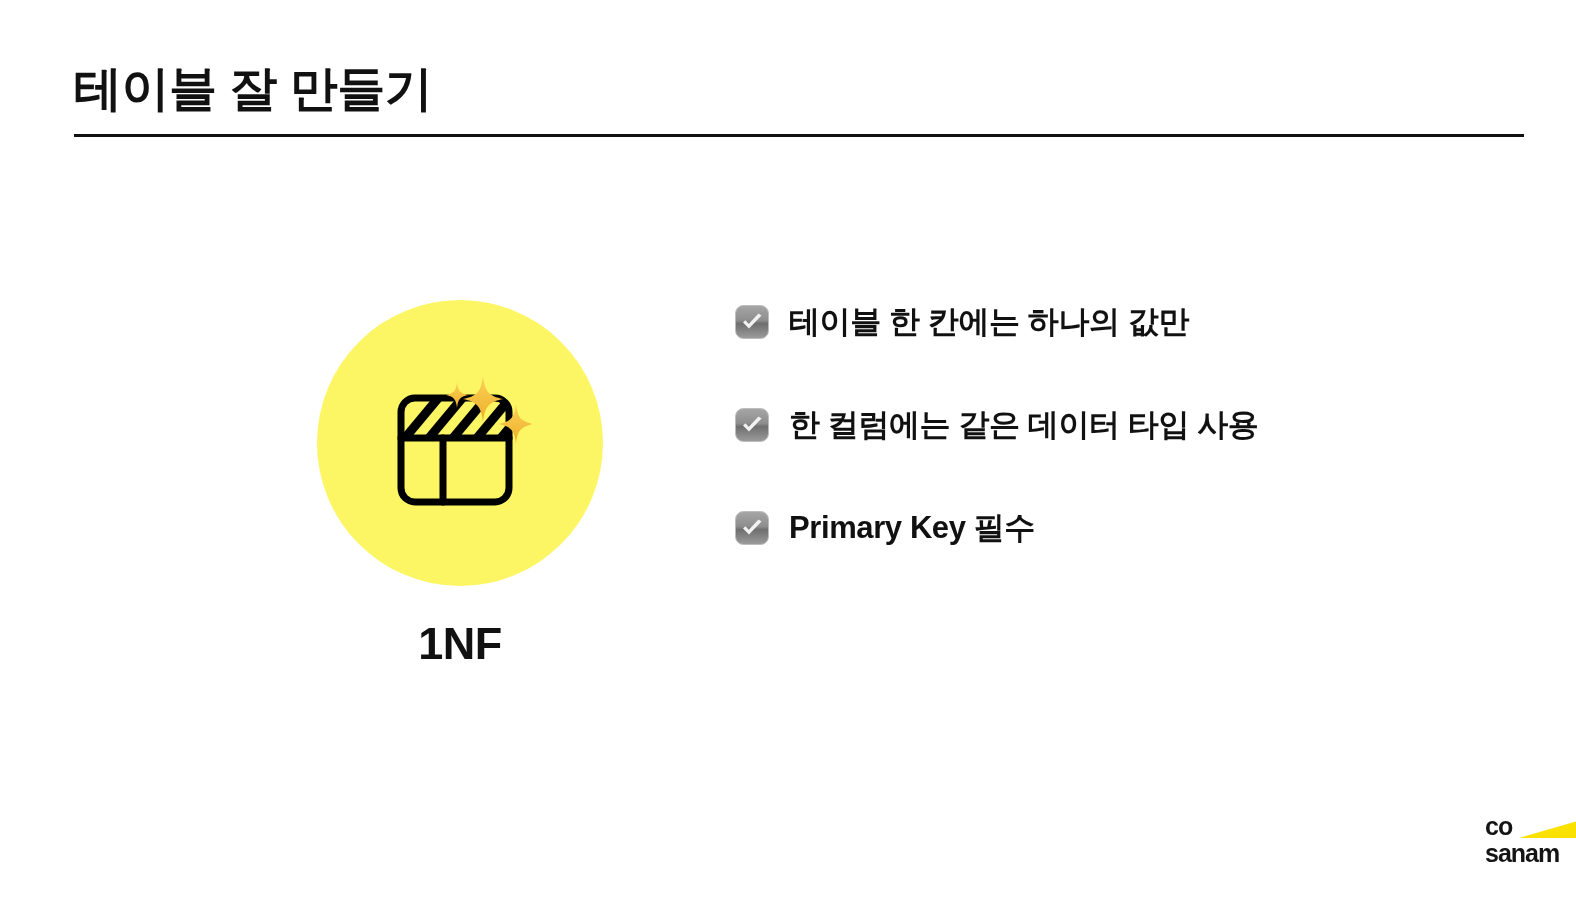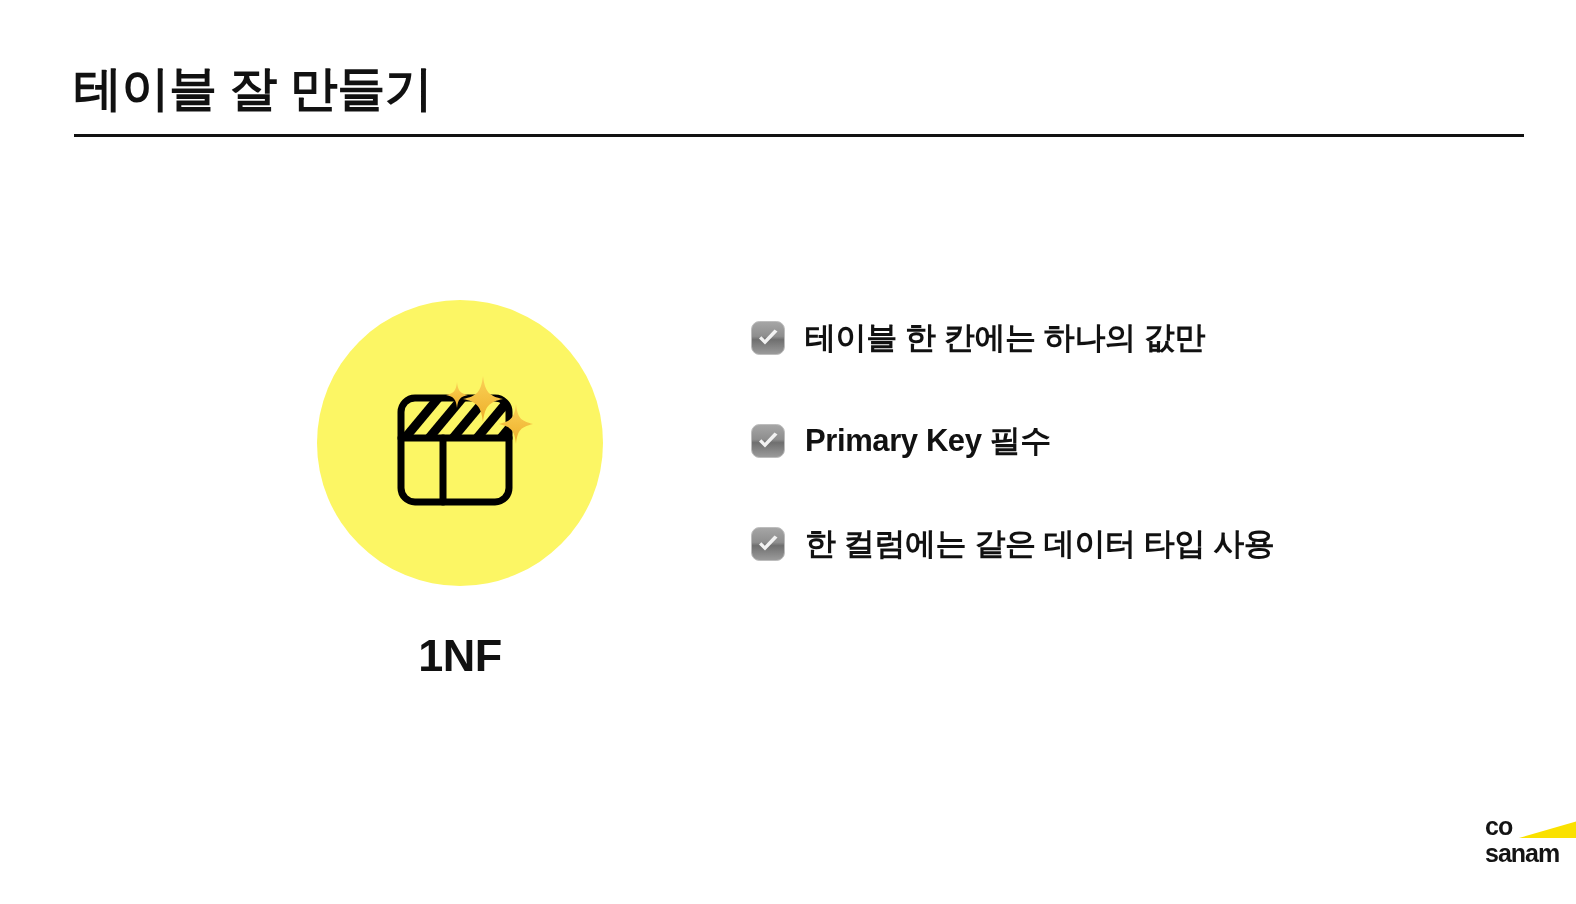--- a/index.html
+++ b/index.html
@@ -64,35 +64,35 @@
   }
   .table-icon {
     display: block;
     width: 148px;
     height: 148px;
     margin-left: 6px;
     margin-top: 2px;
     overflow: visible;
   }
   .badge-caption {
-    margin: 12px;
+    margin: 0;
     padding-top: 32px;
     text-align: center;
     font-size: 45px;
     font-weight: 700;
     letter-spacing: -0.5px;
     color: #111111;
   }
 
   
   .checklist {
     position: absolute;
     left: 735px;
     top: 296px;
-    margin: 16px;
+    margin: 0;
     padding: 0;
     list-style: none;
     width: 760px;
   }
   .check-item {
     display: flex;
     align-items: center;
     height: 52px;
     margin-bottom: 51px;
   }
@@ -200,29 +200,29 @@
       </svg>
       <span class="check-label">테이블 한 칸에는 하나의 값만</span>
     </li>
 
 
     <li class="check-item">
       <svg class="check-box" viewBox="0 0 34 34" xmlns="http://www.w3.org/2000/svg">
         <rect x="0.5" y="0.5" width="33" height="33" rx="8" ry="8" fill="url(#cbg1)" stroke="#BDBDBD" stroke-width="1"></rect>
         <path d="M8 17.5 L14 23.5 L26.5 10.5 L23.5 8.5 L13.8 18.8 L10.4 15.2 Z" fill="#F2F2F2"></path>
       </svg>
-      <span class="check-label latin-lead">Primary Key 필수</span>
+      <span class="check-label">한 컬럼에는 같은 데이터 타입 사용</span>
     </li>
 
     <li class="check-item">
       <svg class="check-box" viewBox="0 0 34 34" xmlns="http://www.w3.org/2000/svg">
         <rect x="0.5" y="0.5" width="33" height="33" rx="8" ry="8" fill="url(#cbg1)" stroke="#BDBDBD" stroke-width="1"></rect>
         <path d="M8 17.5 L14 23.5 L26.5 10.5 L23.5 8.5 L13.8 18.8 L10.4 15.2 Z" fill="#F2F2F2"></path>
       </svg>
-      <span class="check-label">한 컬럼에는 같은 데이터 타입 사용</span>
+      <span class="check-label latin-lead">Primary Key 필수</span>
     </li>
   </ul>
 
   <div class="logo">
     <svg viewBox="0 0 96 56" xmlns="http://www.w3.org/2000/svg">
       <polygon points="34,26 96,8 96,26" fill="#FAE100"></polygon>
       <text x="0" y="23" font-family="'Liberation Sans', sans-serif" font-size="25" font-weight="700" letter-spacing="-1" fill="#141414">co</text>
       <text x="0" y="50" font-family="'Liberation Sans', sans-serif" font-size="25" font-weight="700" letter-spacing="-1" fill="#141414">sanam</text>
     </svg>
   </div>

